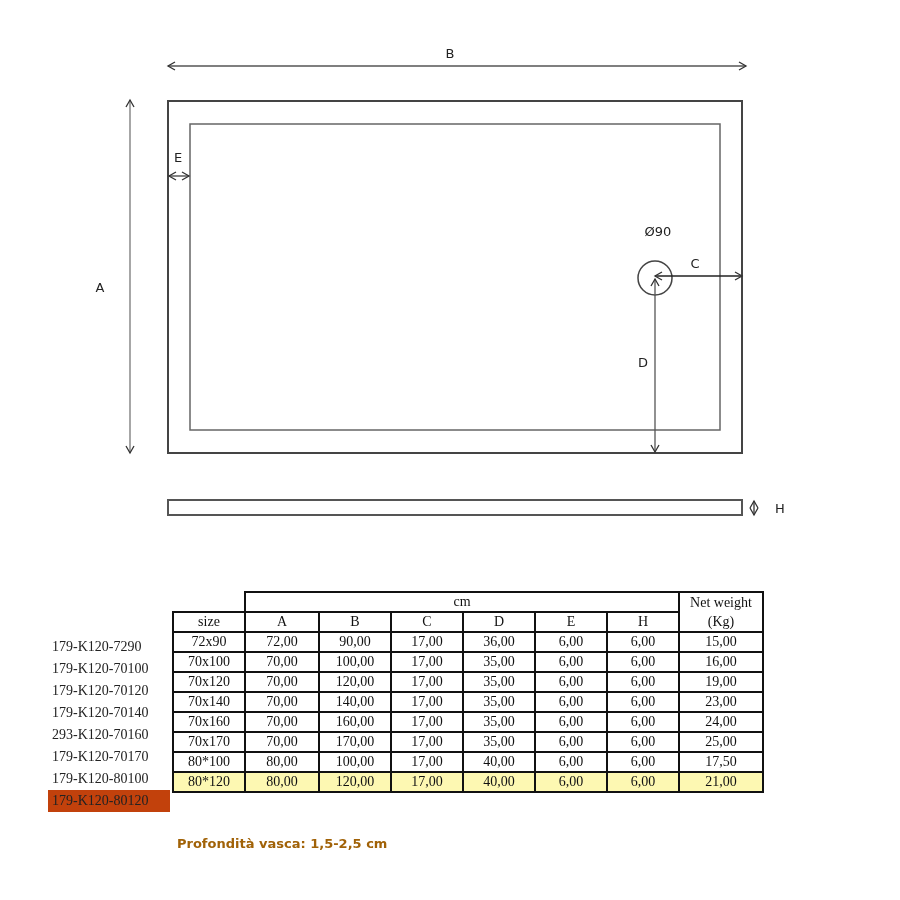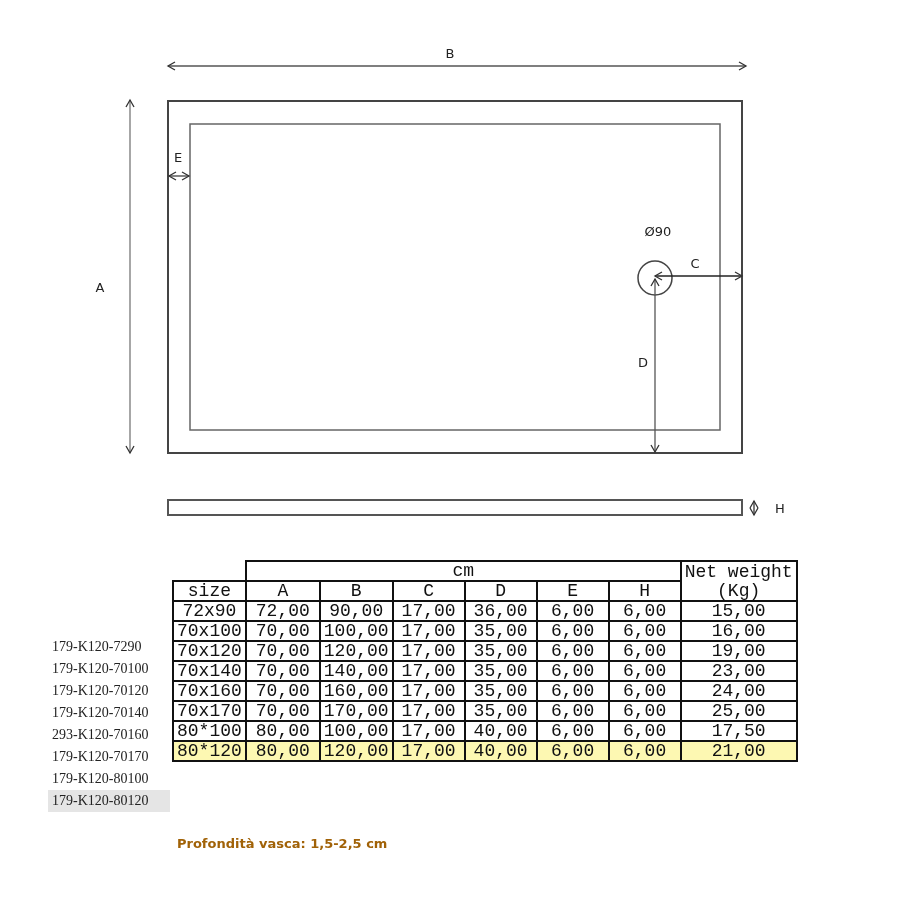--- a/index.html
+++ b/index.html
@@ -1,22 +1,22 @@
 <!DOCTYPE html>
 <html><head>
 <meta charset="utf-8">
 <style>
   html, body { margin:0; padding:0; background:#ffffff; }
   body { width:900px; height:900px; position:relative; overflow:hidden; font-family:"DejaVu Sans", sans-serif; color:#111; }
   .drawing { position:absolute; left:0; top:0; width:900px; height:560px; }
   .lbl { position:absolute; font-size:13px; color:#222; transform:translate(-50%,-50%); white-space:nowrap; }
   .codes { position:absolute; left:48px; top:636px; }
   .code { height:22px; line-height:22px; font-size:14px; color:#222; padding-left:4px; width:118px; white-space:nowrap;font-family:Liberation Serif, serif; }
-  .code.hl { background:#e5e5e5; }
-  table.spec { position:absolute; left:172px; top:560px; border-collapse:collapse; font-size:18px; font-family:Liberation Mono, monospace; }
+  .code.hl { background:#c2410c; }
+  table.spec { position:absolute; left:172px; top:591px; border-collapse:collapse; font-size:14px; font-family:Liberation Serif, serif; }
   table.spec td { border:2px solid #111; height:18px; padding:0 3px; line-height:18px; white-space:nowrap; }
   table.spec td.emptyleft { border-top:none; border-left:none; border-right:2px solid #111; border-bottom:none; }
   table.spec td.num { text-align:center; }
   table.spec td.ctr { text-align:center; }
   table.spec td.left { text-align:center; }
   table.spec tr.hl td { background:#fdf8b2; }
   .note { position:absolute; left:177px; top:836px; font-size:13px; font-weight:bold; color:#a16207; }
 </style>
 </head>
 <body>

